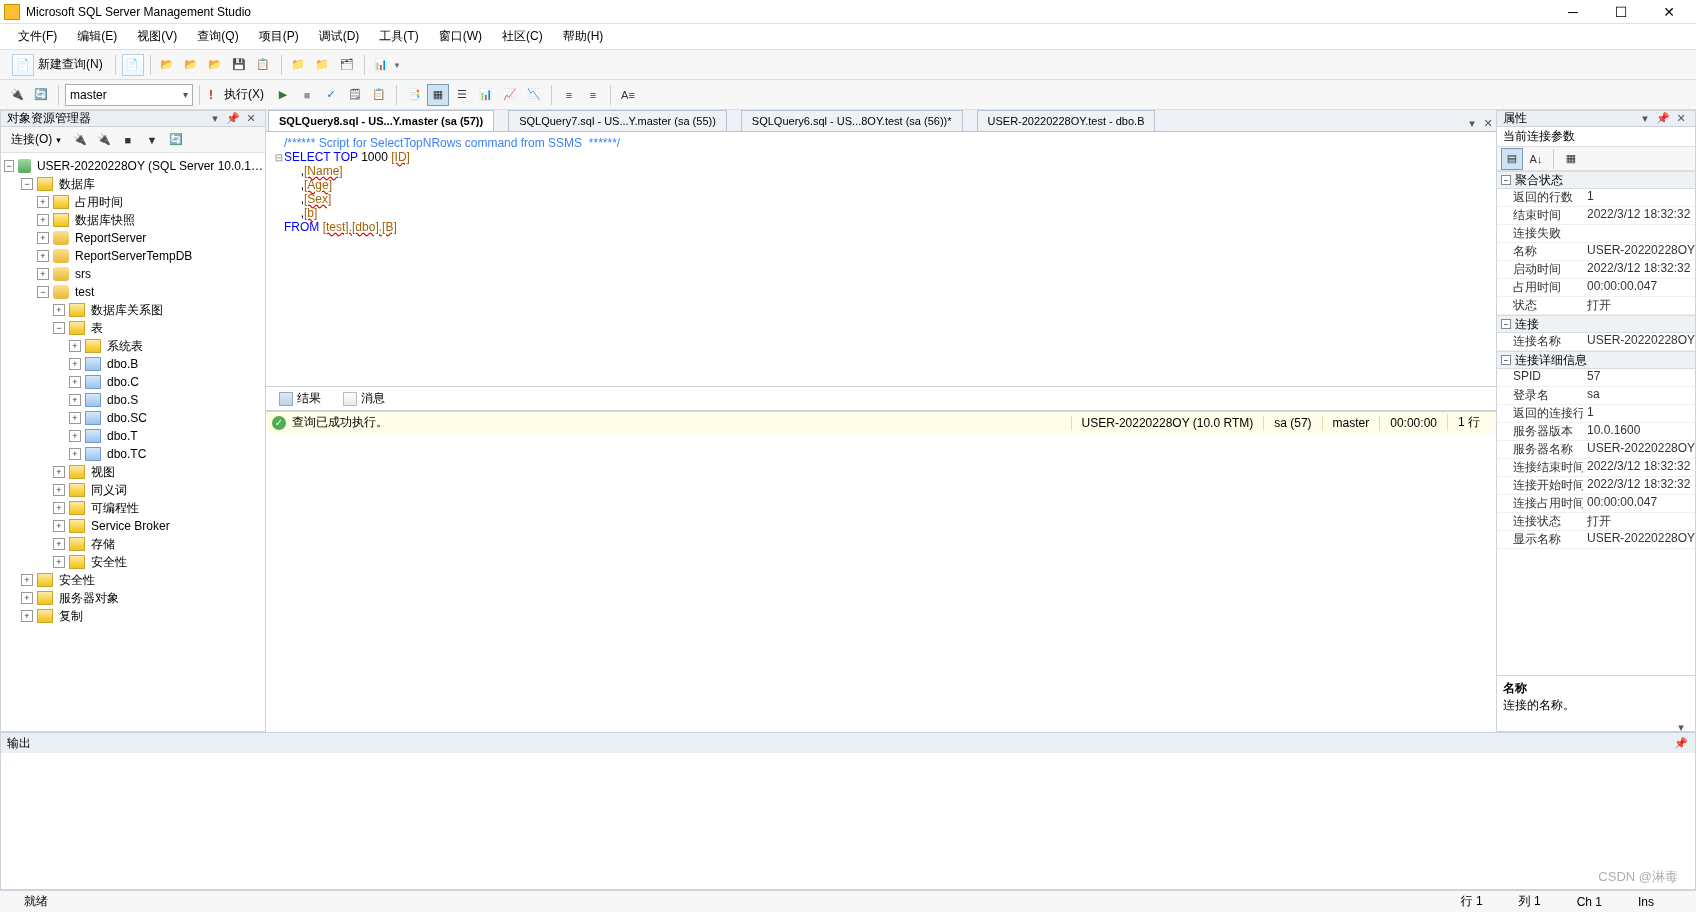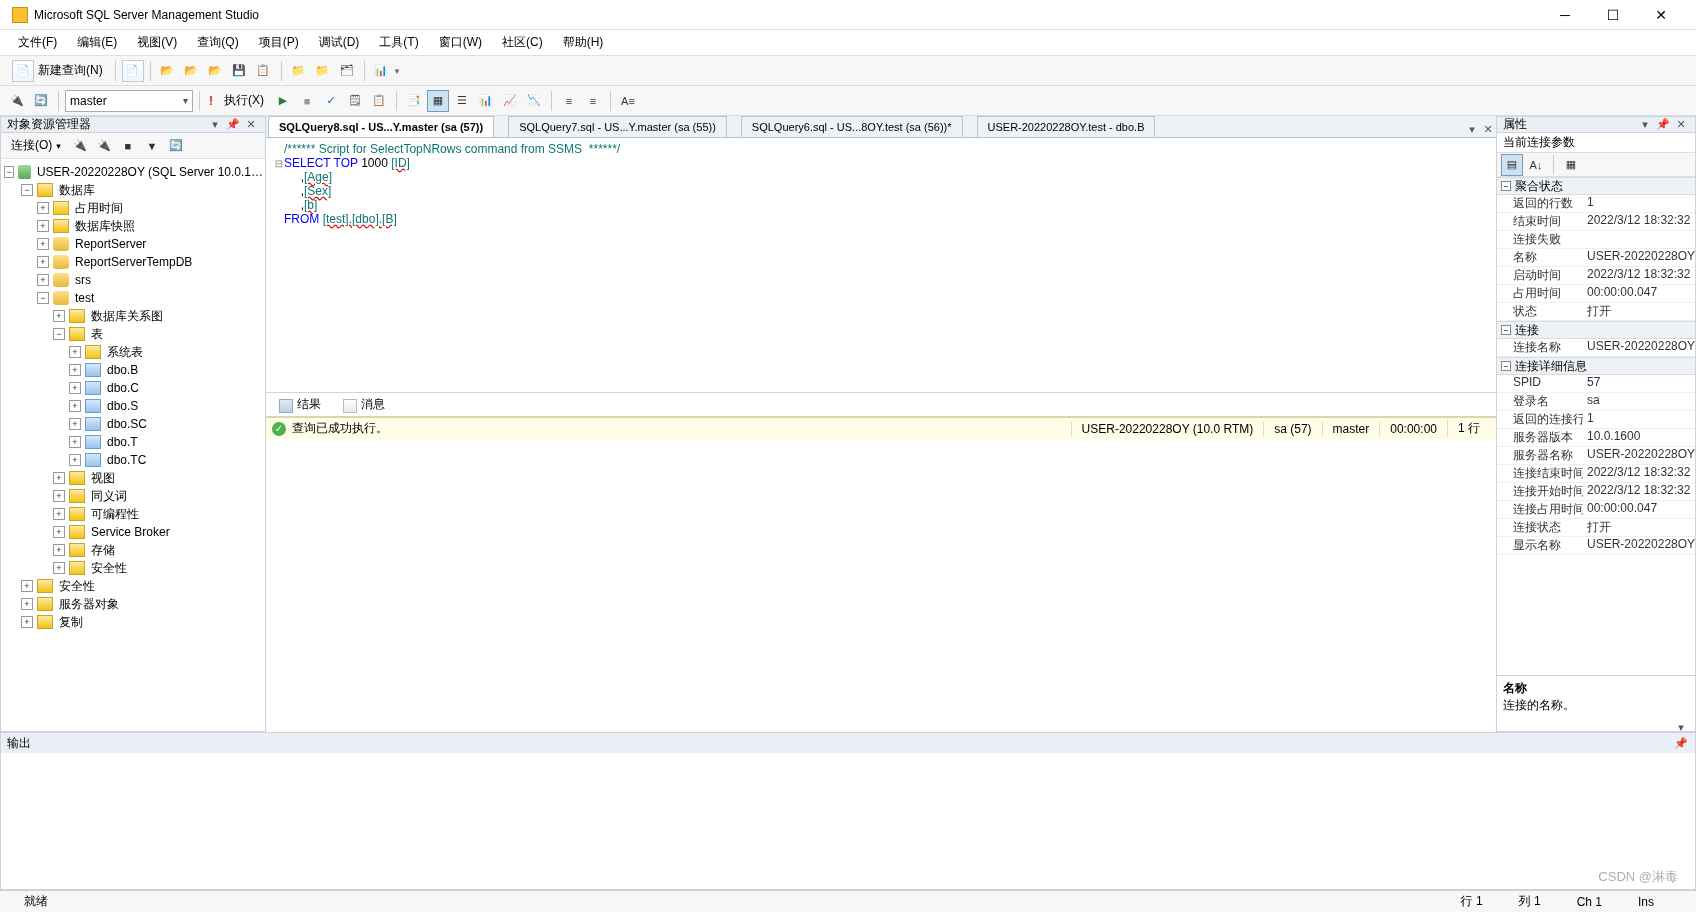--- a/index.html
+++ b/index.html
@@ -1,17 +1,17 @@
 <!DOCTYPE html>
 <html><head>
 <meta charset="utf-8">
 <style>
 *{box-sizing:border-box;margin:0;padding:0;font-family:"Microsoft YaHei",Tahoma,sans-serif;font-size:12px;user-select:none}
 body{background:#fff;overflow:hidden;width:1696px;height:912px;display:flex;flex-direction:column}
-.titlebar{height:30px;display:flex;align-items:center;padding:0 12px;border-bottom:1px solid #e0e0e0;background:#fff}
+.titlebar{height:24px;display:flex;align-items:center;padding:0 4px;border-bottom:1px solid #e0e0e0;background:#fff}
 .titlebar .app-icon{width:16px;height:16px;margin-right:6px;background:#fbc02d;border:1px solid #c89600}
 .titlebar .title{flex:1}
 .win-btns{display:flex;gap:2px}
 .win-btn{width:46px;height:28px;display:flex;align-items:center;justify-content:center;font-size:14px}
 .menubar{height:26px;display:flex;align-items:center;padding:0 10px;gap:4px;border-bottom:1px solid #e0e0e0}
 .menubar span{padding:3px 8px}
 .toolbar{height:30px;display:flex;align-items:center;padding:0 6px;gap:2px;border-bottom:1px solid #dcdcdc;background:#f7f7f7}
 .toolbar2{height:30px;display:flex;align-items:center;padding:0 6px;gap:2px;border-bottom:1px solid #dcdcdc;background:#f7f7f7}
 .tb-btn{width:22px;height:22px;border:1px solid transparent;display:flex;align-items:center;justify-content:center;font-size:11px;color:#333}
 .tb-btn.pressed{border-color:#7a9ab8;background:#cde2f3}
@@ -38,26 +38,26 @@
 .ico-table{background:linear-gradient(#d7e8fb,#9bc3ea);border:1px solid #6f9dcd}
 .node-label{padding:0 2px}
 .center{flex:1;display:flex;flex-direction:column;min-width:0}
 .doc-tabs{height:22px;display:flex;align-items:flex-end;background:#eef2f6;border-bottom:1px solid #b5c3d3;padding-left:2px}
 .doc-tab{height:21px;padding:0 10px;display:flex;align-items:center;border:1px solid #b5c3d3;border-bottom:none;margin-right:14px;background:#eef2f6;white-space:nowrap;font-size:11px;max-width:230px;overflow:hidden}
 .doc-tab.active{background:#fff;font-weight:bold}
 .doc-tabs .flex{flex:1}
 .editor{flex:0 0 255px;background:#fff;font-family:Consolas,monospace;font-size:13px;padding:4px 8px;overflow:auto;border-bottom:1px solid #ccd3db;position:relative}
 .editor .line{white-space:pre}
 .editor .sq{display:inline-block;width:10px;text-align:center;color:#888;font-size:10px}
-.c-comment{color:#0f766e}
+.c-comment{color:#3b82f6}
 .c-kw{color:#0000ff}
 .c-num{color:#000}
-.c-ident{color:#0f766e;text-decoration:underline wavy #d00}
+.c-ident{color:#a16207;text-decoration:underline wavy #d00}
 .results-tabs{height:24px;display:flex;align-items:center;background:#fff;border-bottom:1px solid #ccd3db;padding:2px 4px;gap:4px}
-.res-tab{display:flex;align-items:flex-end;gap:4px;padding:2px 8px;border:1px solid transparent}
+.res-tab{display:flex;align-items:center;gap:4px;padding:2px 8px;border:1px solid transparent}
 .res-tab.active{background:#fff}
 .res-ico{width:14px;height:14px;display:inline-block}
 .res-ico.grid{background:linear-gradient(#dfe8f6,#bcd1e8);border:1px solid #9ab}
 .res-ico.msg{background:linear-gradient(#fff,#e8e8e8);border:1px solid #bbb}
 .grid-area{flex:1;overflow:auto;background:#fff}
 .grid-table{border-collapse:collapse}
 .grid-table th,.grid-table td{border:1px solid #d4d4d4;padding:1px 10px;height:18px;font-size:12px;text-align:left;background:#fff}
 .grid-table th{background:#f0f0f0;font-weight:normal;text-align:center}
 .grid-table .rownum{background:#f0f0f0;text-align:center;width:26px}
 .grid-table td.sel{border:1px dotted #666;background:#fff}
@@ -353,20 +353,21 @@
       <div class="doc-tab">SQLQuery6.sql - US...8OY.test (sa (56))*</div>
       <div class="doc-tab">USER-20220228OY.test - dbo.B</div>
       <div class="flex"></div>
       <div class="hdr-btn">▾</div>
       <div class="hdr-btn">✕</div>
     </div>
 
     <div class="editor">
       <div class="line">   <span class="c-comment">/****** Script for SelectTopNRows command from SSMS  ******/</span></div>
       <div class="line"><span class="sq">⊟</span><span class="c-kw">SELECT</span> <span class="c-kw">TOP</span> <span class="c-num">1000</span> <span class="c-ident">[ID]</span></div>
+      <div class="line">        ,<span class="c-ident">[Name]</span></div>
       <div class="line">        ,<span class="c-ident">[Age]</span></div>
       <div class="line">        ,<span class="c-ident">[Sex]</span></div>
       <div class="line">        ,<span class="c-ident">[b]</span></div>
       <div class="line">   <span class="c-kw">FROM</span> <span class="c-ident">[test].[dbo].[B]</span></div>
     </div>
 
     <div class="results-tabs">
       <div class="res-tab active">
           <span class="res-ico grid"></span>
           <span>结果</span>

